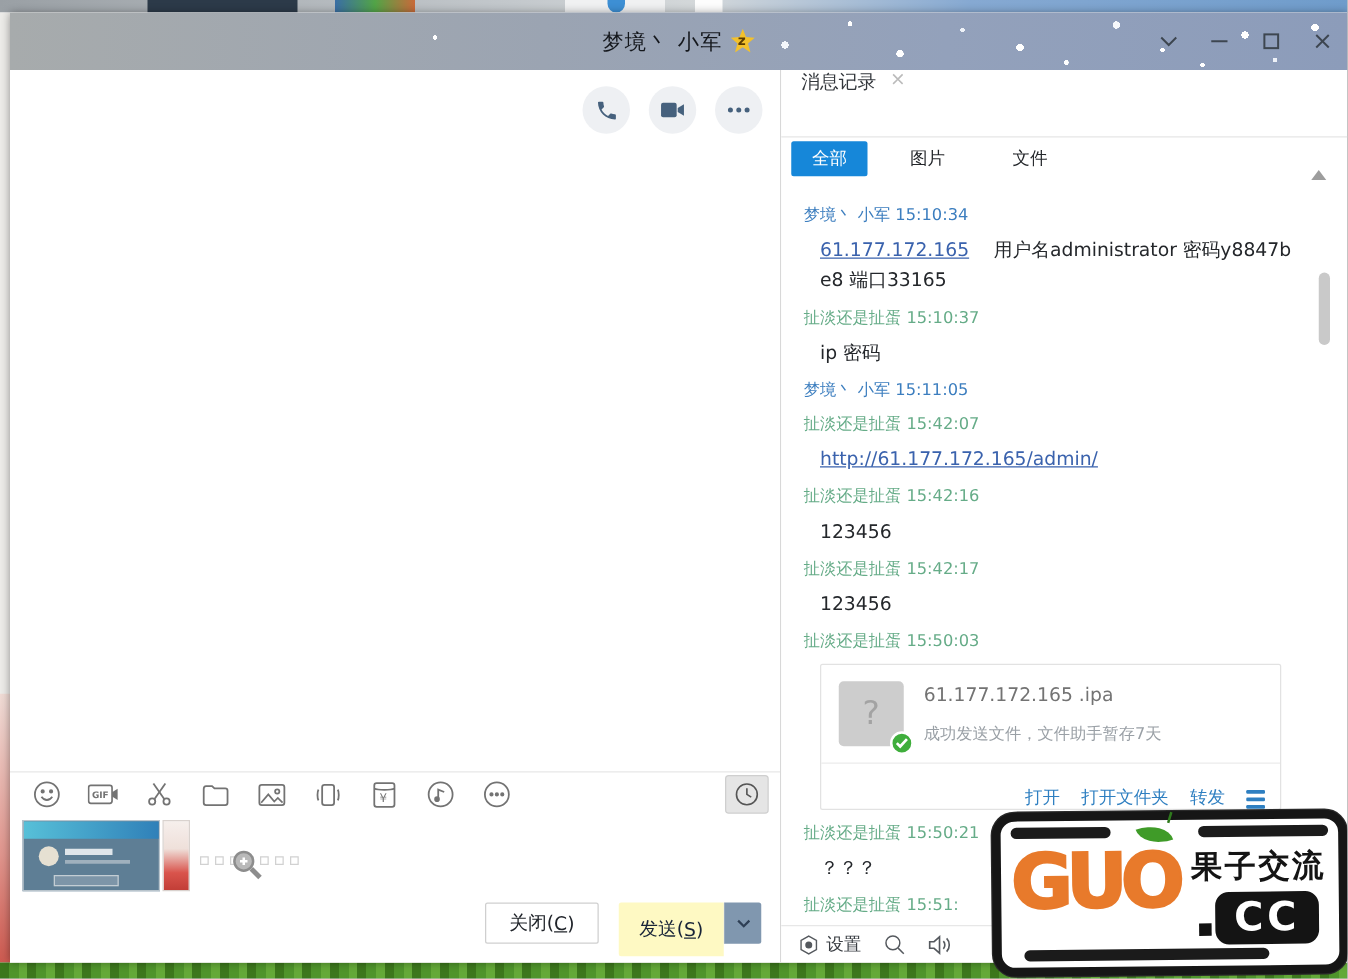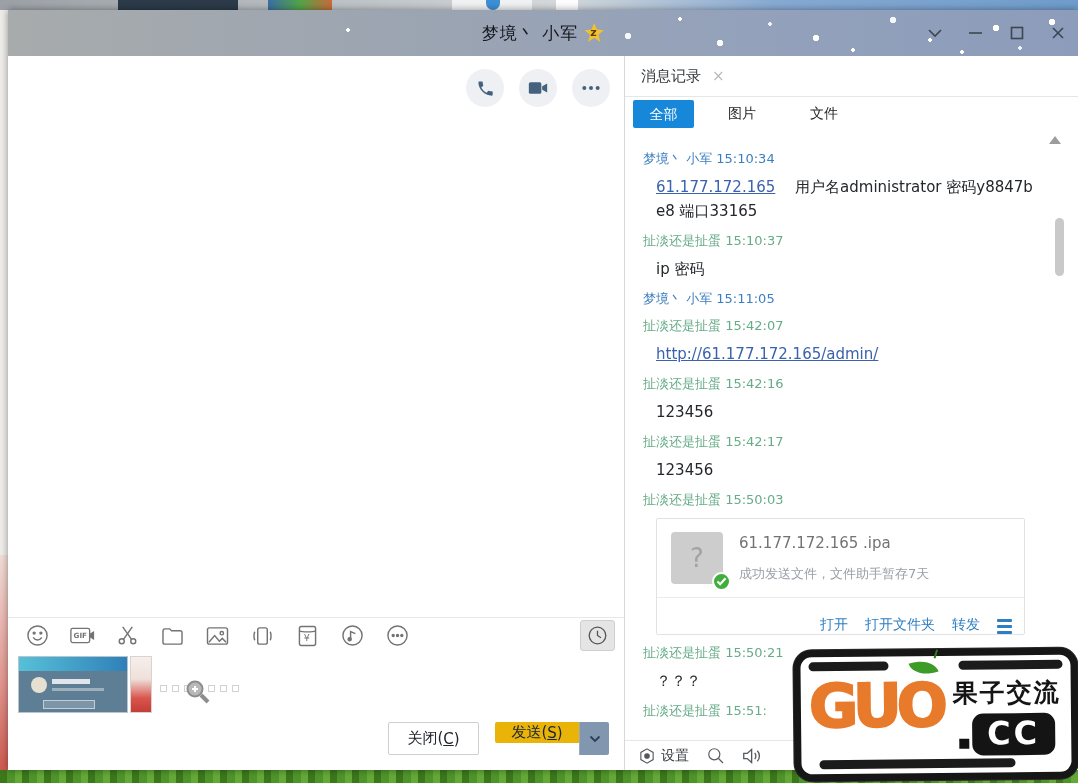--- a/index.html
+++ b/index.html
@@ -77,30 +77,30 @@
     background:linear-gradient(#f6efec 0%,#efe0da 40%,#d9544c 75%,#c23e37 100%); border:1px solid #d9d2ce; }
   .mini-icons { position:absolute; left:152px; top:629px; display:flex; gap:5px; opacity:.45; }
   .mini-icons i { width:7px; height:7px; border:1px solid #9a9a9a; display:block; }
   .magnifier-cursor { position:absolute; left:176px; top:622px; }
   .magnifier-cursor svg { stroke:#8d8d8d; fill:#b9b9b9; stroke-width:2; }
 
   .close-btn { position:absolute; left:380px; top:666px; width:91px; height:33px; background:#fff;
     border:1px solid #cfcfcf; border-radius:2px; font-size:15px; color:#20242a; display:flex;
     align-items:center; justify-content:center; cursor:pointer; font-family:inherit; }
   .send-group { position:absolute; left:487px; top:666px; height:33px; display:flex; cursor:pointer; }
-  .send-main { width:84px; height:21px; background:#eab308; color:#182438; font-size:15px;
+  .send-main { width:84px; height:43px; background:#fef9c3; color:#182438; font-size:15px;
     display:flex; align-items:center; justify-content:center; border-radius:2px 0 0 2px; }
   .send-caret { width:30px; height:33px; background:#8097af; border-left:1px solid #9aabbe;
     border-radius:0 2px 2px 0; display:flex; align-items:center; justify-content:center; }
   .send-caret svg { stroke:#2e3f55; fill:none; stroke-width:1.8; }
   .mnemonic { text-decoration:underline; }
 
   
   .history-panel { position:relative; width:453px; height:714px; background:#fff; display:flex; flex-direction:column; }
-  .panel-header { height:41px; border-bottom:1px solid #e6e6e6; display:flex; align-items:center;
+  .panel-header { height:54px; border-bottom:1px solid #e6e6e6; display:flex; 
     padding-left:16px; }
   .panel-title { font-size:15px; color:#33373c; }
   .panel-close { margin-left:11px; color:#bbb; font-size:15px; cursor:pointer; line-height:1; }
   .tabs { height:34px; display:flex; align-items:center; padding-left:8px; }
   .tab { width:82px; text-align:center; font-size:14px; color:#24272b; cursor:pointer; }
   .tab.active { width:61px; height:28px; line-height:28px; background:#1687d9; color:#fff;
     border-radius:2px; margin-right:7px; }
   .msg-list { position:relative; flex:1; overflow:hidden; padding:10px 42px 0 18px; }
   .msg-name { font-size:13px; margin-top:9px; }
   .msg-name.blue { color:#3c7ebf; }

